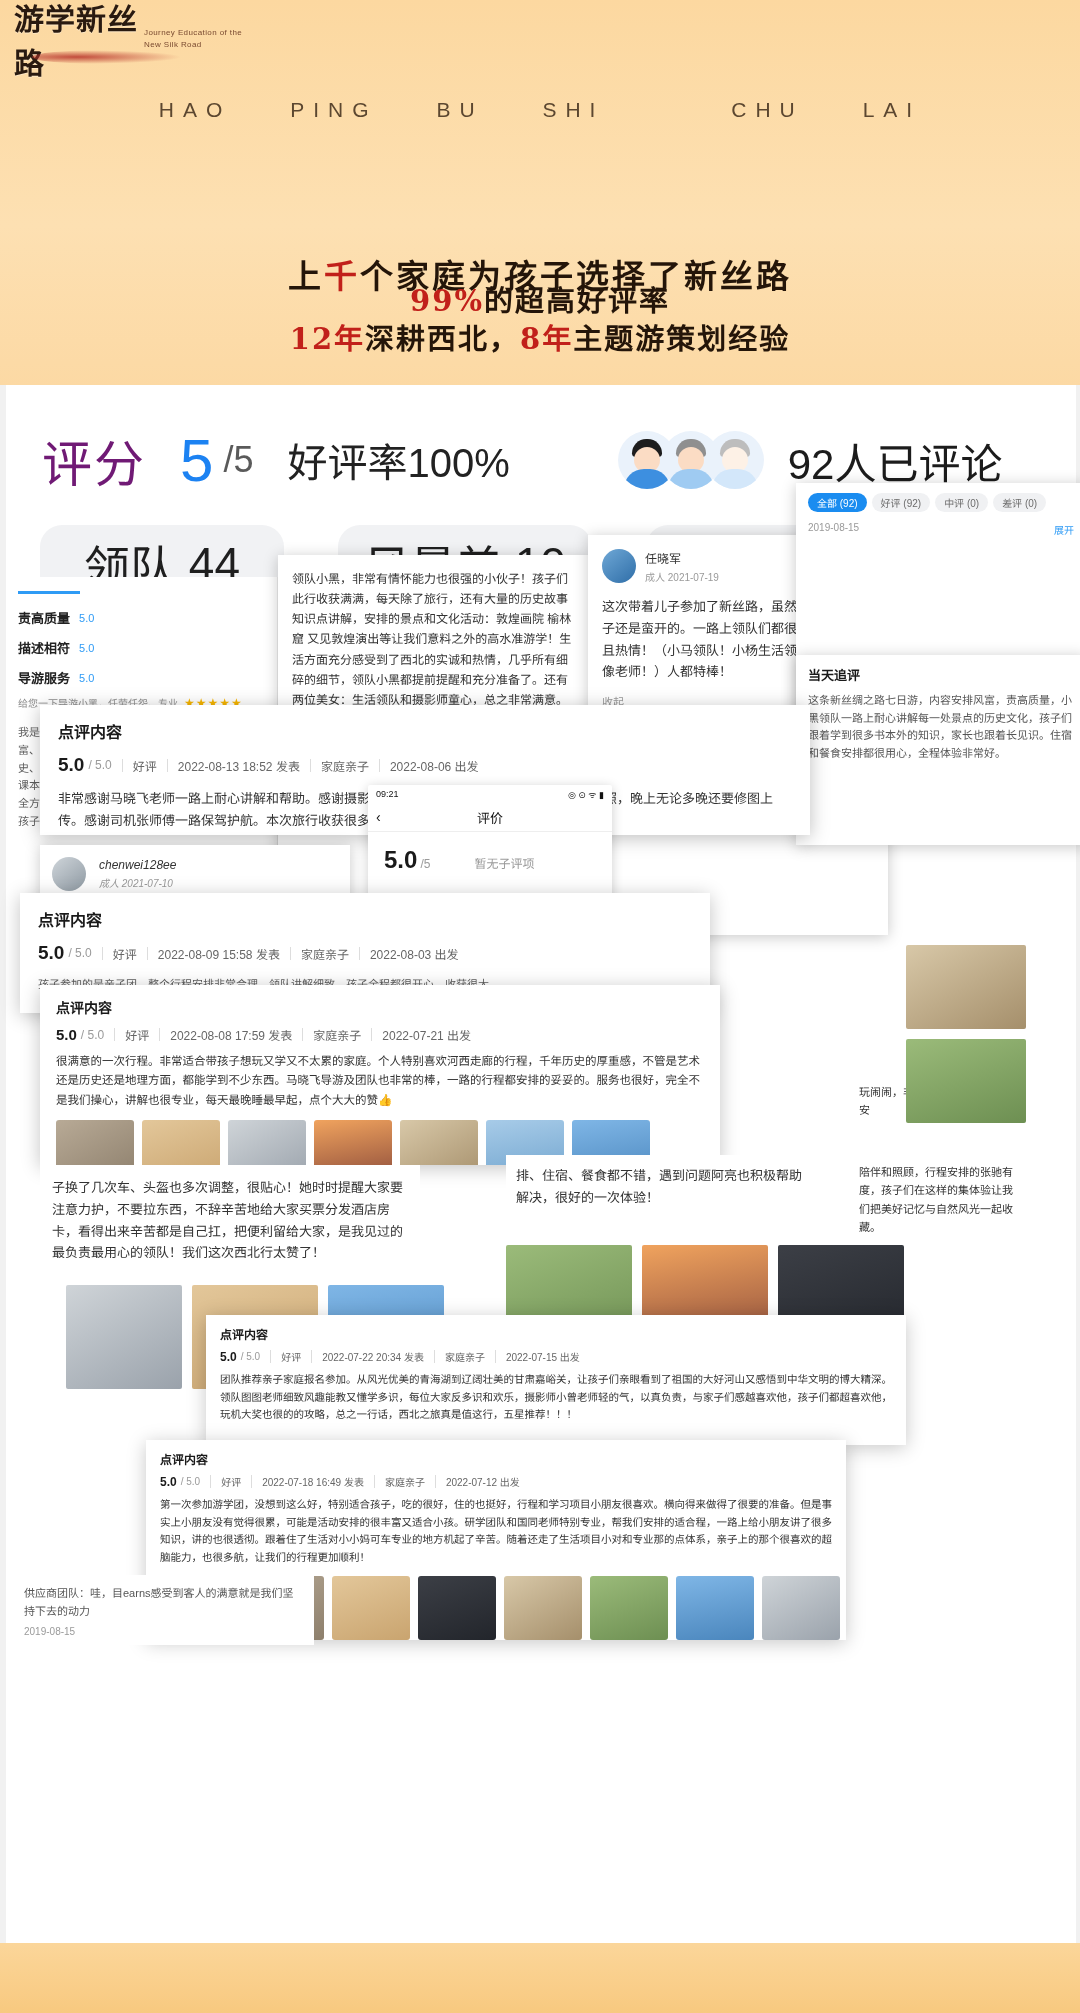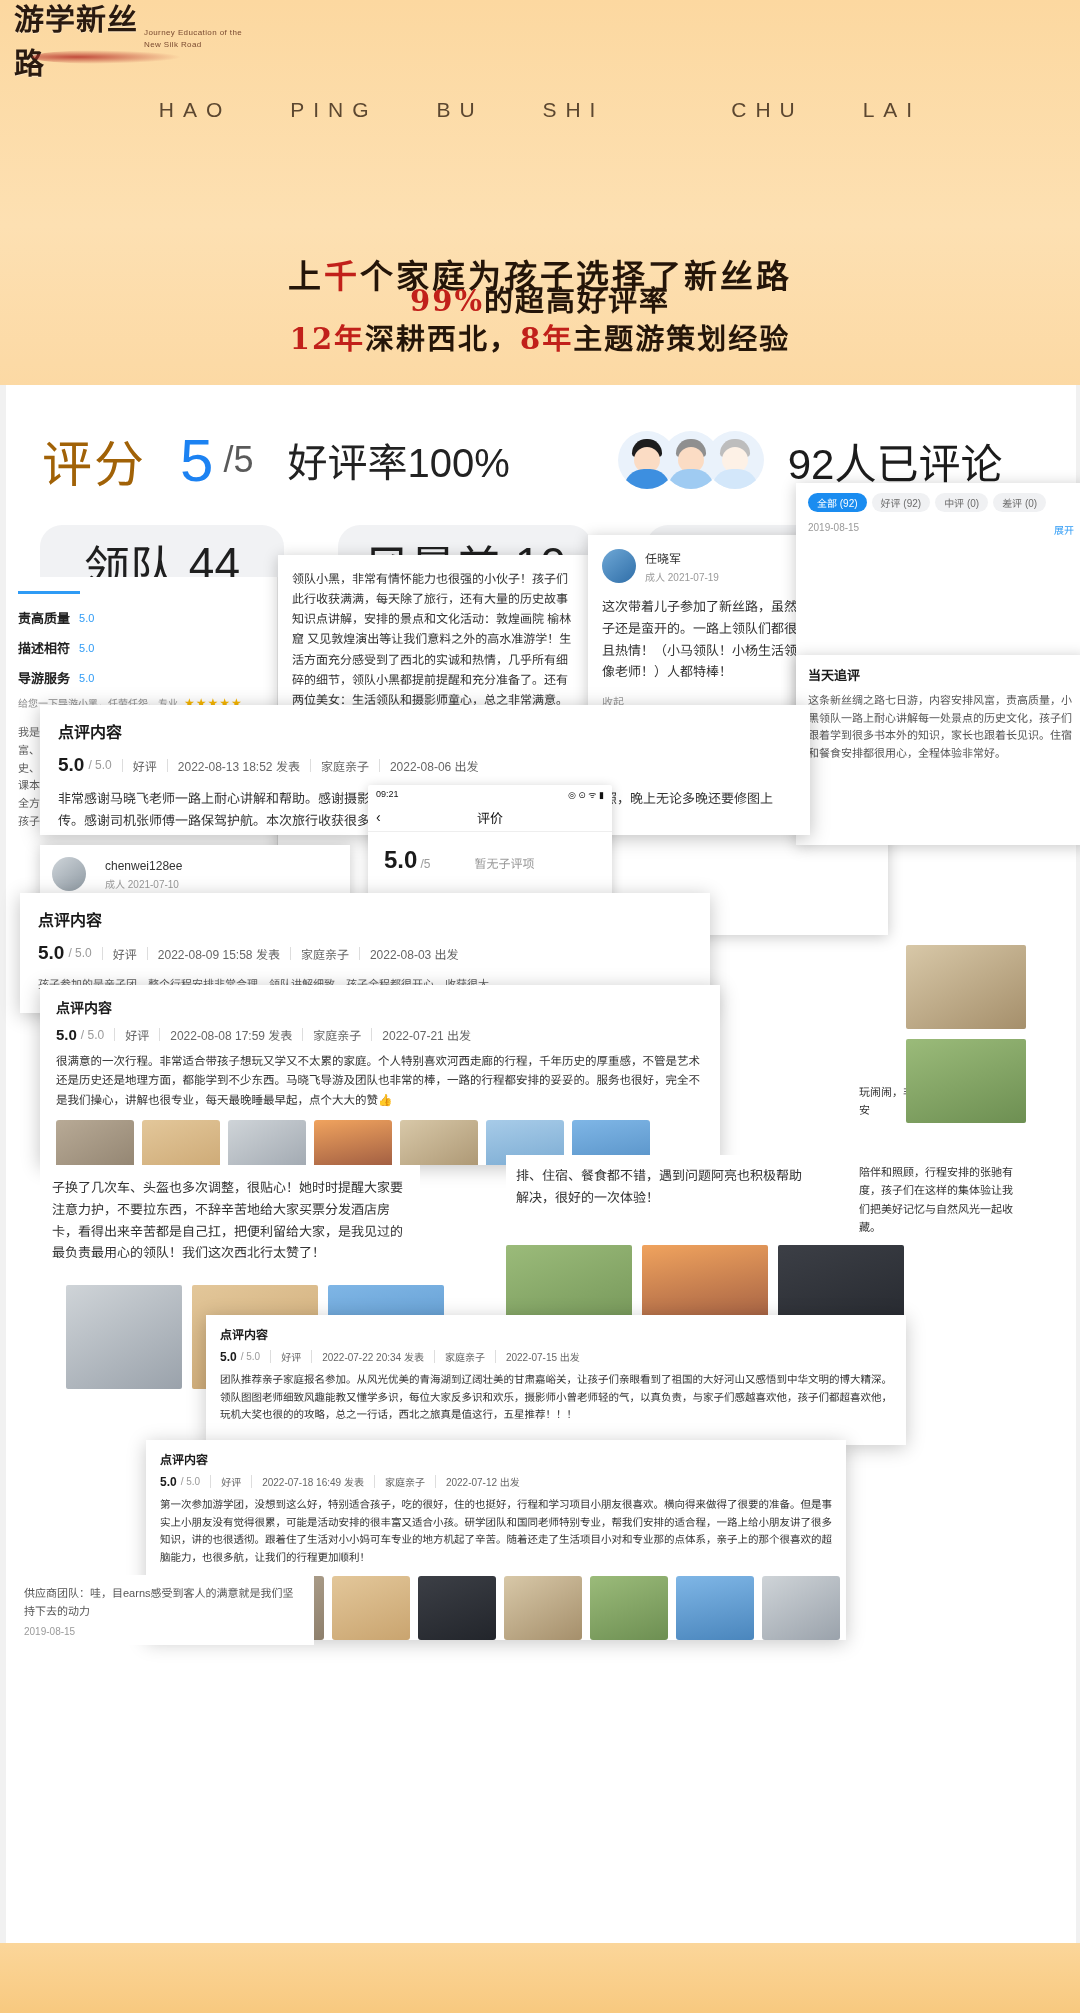--- a/index.html
+++ b/index.html
@@ -86,21 +86,21 @@
     position:absolute;left:6px;top:0;width:1070px;height:1560px;
     background:#ffffff;
   }
 
   
   .rating-bar{
     position:absolute;left:0;top:20px;width:1070px;height:110px;
     background:#fff;display:flex;align-items:center;padding-left:36px;
     box-sizing:border-box;
   }
-  .rt-label{font-size:50px;color:#a16207;letter-spacing:2px;font-weight:500;text-align:center;}
+  .rt-label{font-size:50px;color:#701a75;letter-spacing:2px;font-weight:500;text-align:center;}
   .rt-score{font-size:60px;color:#1c82f2;margin-left:34px;font-weight:400;}
   .rt-of{font-size:36px;color:#5a5a5a;margin-left:10px;}
   .rt-rate{font-size:40px;color:#222;margin-left:34px;}
   .avatars{display:flex;align-items:center;margin-left:108px;}
   .av{
     width:58px;height:58px;border-radius:50%;
     background:#eaf2fb;margin-left:-14px;position:relative;overflow:hidden;
     flex:none;
   }
   .av:first-child{margin-left:0;}
@@ -337,21 +337,21 @@
           <span class="mi">2022-08-13 18:52 发表</span>
           <span class="divider"></span>
           <span class="mi">家庭亲子</span>
           <span class="divider"></span>
           <span class="mi">2022-08-06 出发</span>
         </div>
         <div class="body-txt" style="margin-top:12px;">非常感谢马晓飞老师一路上耐心讲解和帮助。感谢摄影师陈峰老师每天都在敬业地为大家拍出美照，晚上无论多晚还要修图上传。感谢司机张师傅一路保驾护航。本次旅行收获很多！</div>
       </div>
 
       <div class="card" style="left:34px;top:460px;width:310px;height:130px;padding:12px;">
-        <div style="display:flex;gap:19px;align-items:flex-end;">
+        <div style="display:flex;gap:13px;align-items:center;font-style:italic;">
           <div class="avatar-sm" style="background:linear-gradient(140deg,#cfd5da,#8f9aa3);"></div>
           <div>
             <div class="name-sm">chenwei128ee</div>
             <div class="date-sm" style="margin-top:3px;">成人 2021-07-10</div>
           </div>
         </div>
         <div class="body-txt" style="margin-top:10px;">美好的七天很快过去了！感谢于树又这几天的</div>
       </div>
 
       <div class="phone" style="left:362px;top:400px;width:244px;height:190px;">

